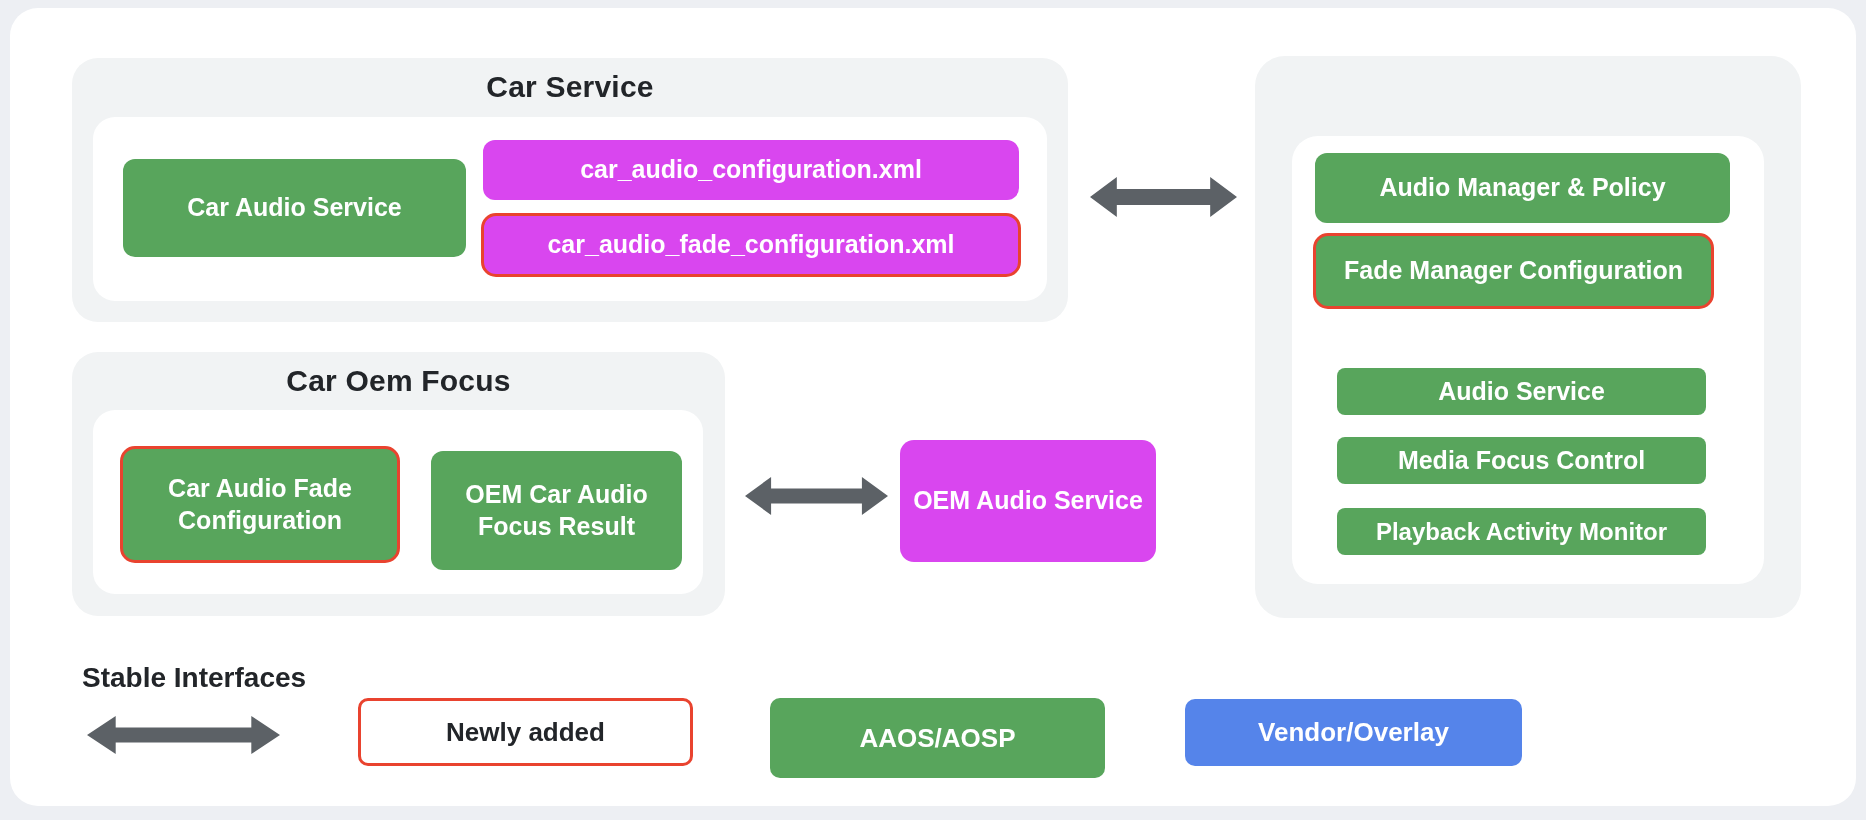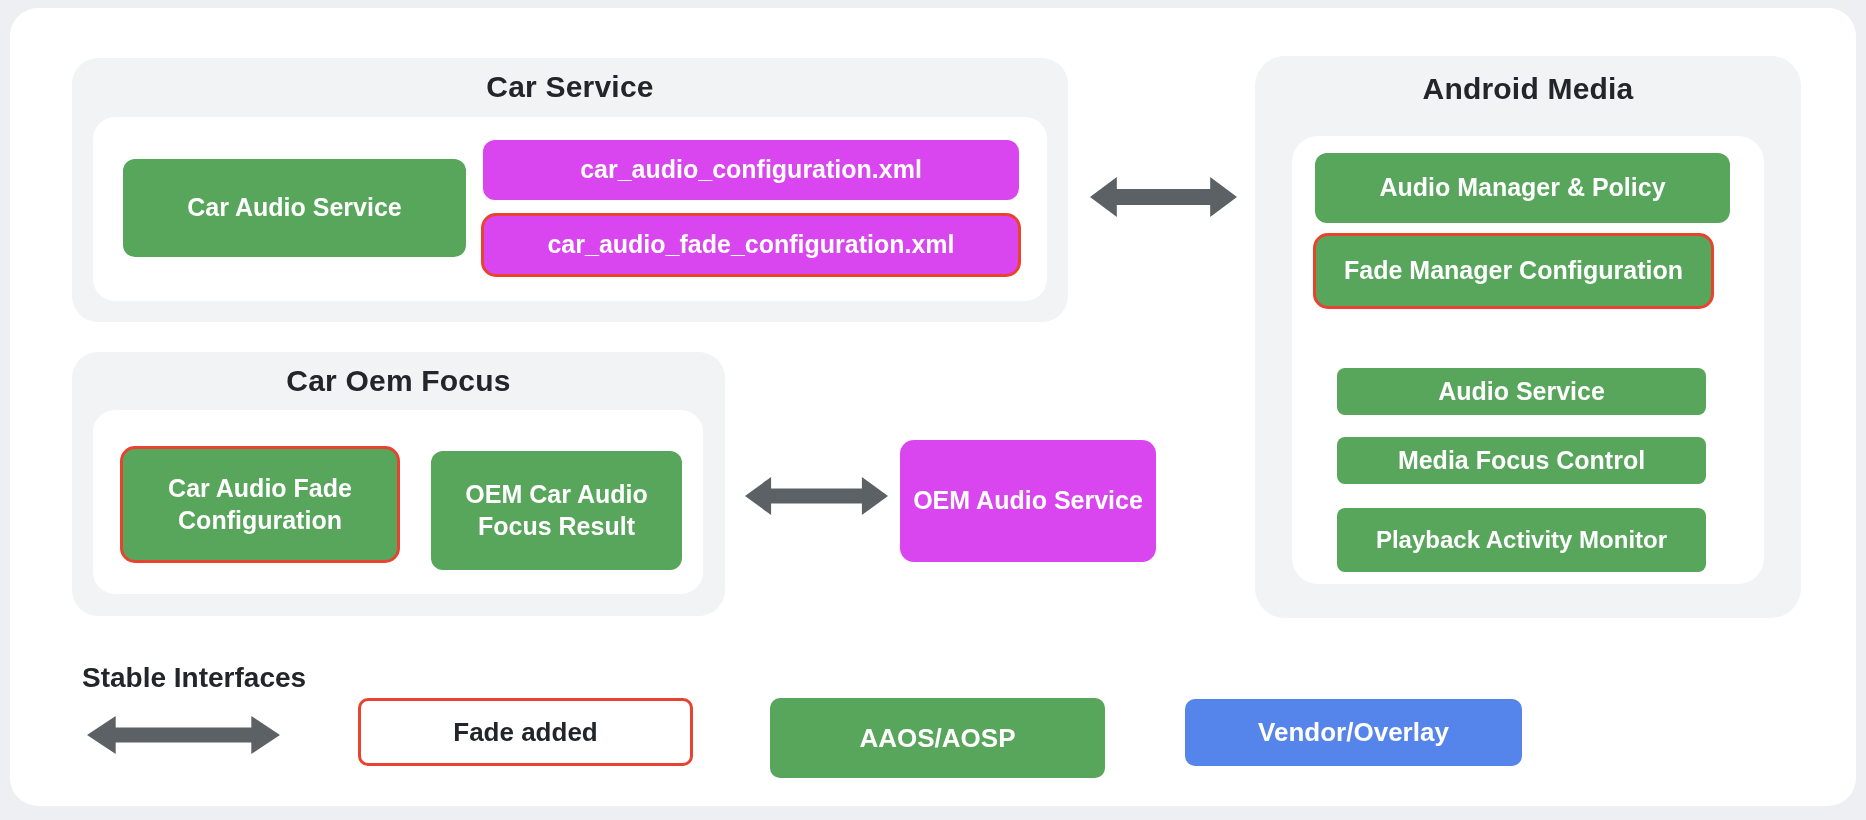--- a/index.html
+++ b/index.html
@@ -35,27 +35,26 @@
         <div class="node blue nowrap" style="left:390px;top:23px;width:536px;height:60px;">car_audio_configuration.xml</div>
         <div class="node blue red-border nowrap" style="left:388px;top:96px;width:540px;height:64px;">car_audio_fade_configuration.xml</div>
       </div>
     </section>
 
     <svg class="arrow" style="left:1080px;top:168px;" width="147" height="42" viewBox="0 0 148 42" preserveAspectRatio="none">
       <polygon fill="currentColor" points="0,21 27,1 27,13 121,13 121,1 148,21 121,41 121,29 27,29 27,41"></polygon>
     </svg>
 
     <section class="group" style="left:1245px;top:48px;width:546px;height:562px;border-radius:30px;">
-      <h2 class="group-title" style="top:16px;">Android Media</h2>
       <div class="inner" style="left:37px;top:80px;width:472px;height:448px;border-radius:26px;">
         <div class="node green nowrap" style="left:23px;top:17px;width:415px;height:70px;">Audio Manager &amp; Policy</div>
         <div class="node green red-border nowrap" style="left:21px;top:97px;width:401px;height:76px;">Fade Manager Configuration</div>
         <div class="node green r8 nowrap" style="left:45px;top:232px;width:369px;height:47px;">Audio Service</div>
         <div class="node green r8 nowrap" style="left:45px;top:301px;width:369px;height:47px;">Media Focus Control</div>
-        <div class="node green r8 nowrap" style="left:45px;top:372px;width:369px;height:64px;font-size:24px;">Playback Activity Monitor</div>
+        <div class="node green r8 nowrap" style="left:45px;top:372px;width:369px;height:47px;font-size:24px;">Playback Activity Monitor</div>
       </div>
     </section>
 
     <section class="group" style="left:62px;top:344px;width:653px;height:264px;">
       <h2 class="group-title">Car Oem Focus</h2>
       <div class="inner" style="left:21px;top:58px;width:610px;height:184px;">
         <div class="node green red-border" style="left:27px;top:36px;width:280px;height:117px;">Car Audio Fade Configuration</div>
         <div class="node green" style="left:338px;top:41px;width:251px;height:119px;">OEM Car Audio Focus Result</div>
       </div>
     </section>
@@ -65,20 +64,20 @@
     </svg>
 
     <div class="node blue" style="left:890px;top:432px;width:256px;height:122px;border-radius:14px;">OEM Audio Service</div>
 
     <div class="legend-label" style="left:72px;top:654px;">Stable Interfaces</div>
 
     <svg class="arrow" style="left:77px;top:707px;" width="193" height="40" viewBox="0 0 148 42" preserveAspectRatio="none">
       <polygon fill="currentColor" points="0,21 22,1 22,13 126,13 126,1 148,21 126,41 126,29 22,29 22,41"></polygon>
     </svg>
 
-    <div class="legend-box newly" style="left:348px;top:690px;width:335px;height:68px;">Fade added</div>
+    <div class="legend-box newly" style="left:348px;top:690px;width:335px;height:68px;">Newly added</div>
 
     <div class="legend-box" style="left:760px;top:690px;width:335px;height:80px;background:#58a55c;">AAOS/AOSP</div>
 
     <div class="legend-box" style="left:1175px;top:691px;width:337px;height:67px;background:#5584ea;">Vendor/Overlay</div>
 
   </div>
 </div>
 
 </body></html>

